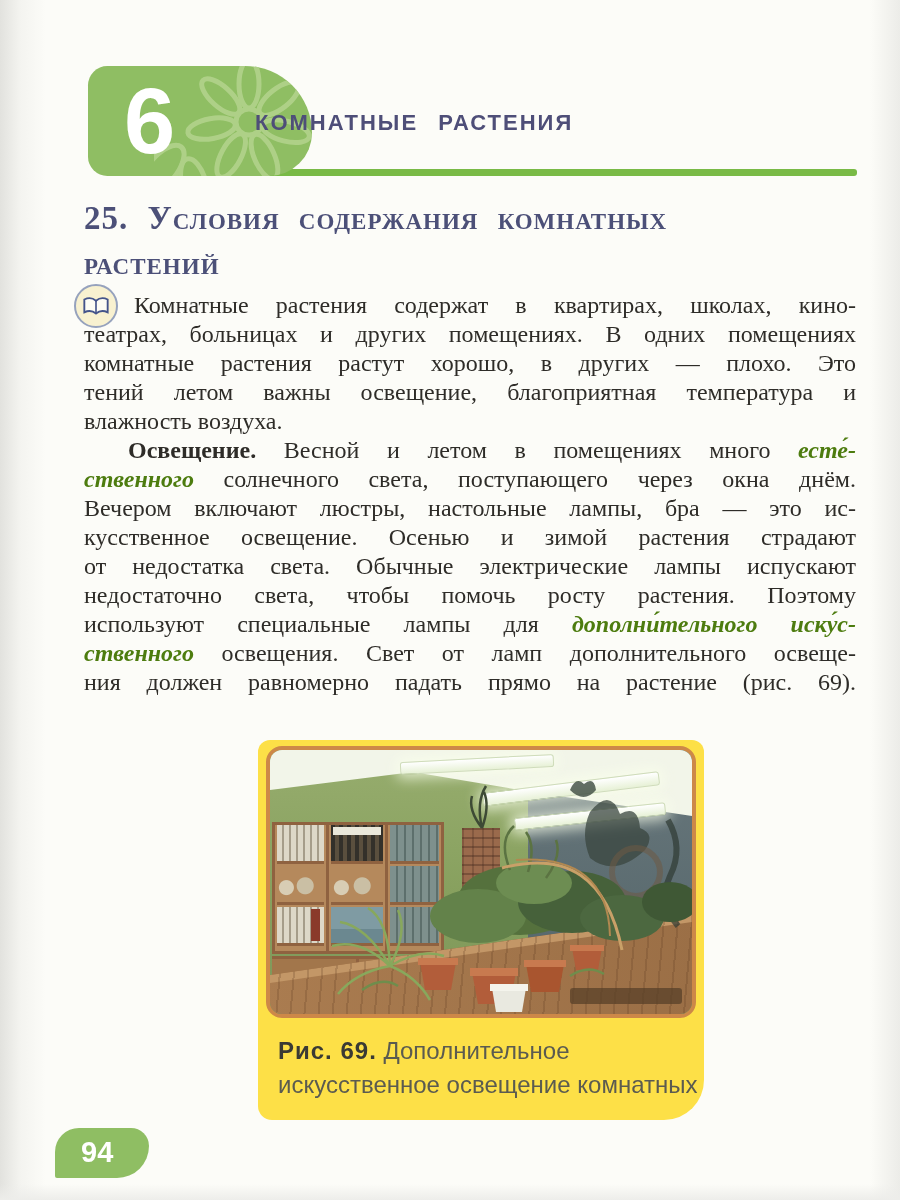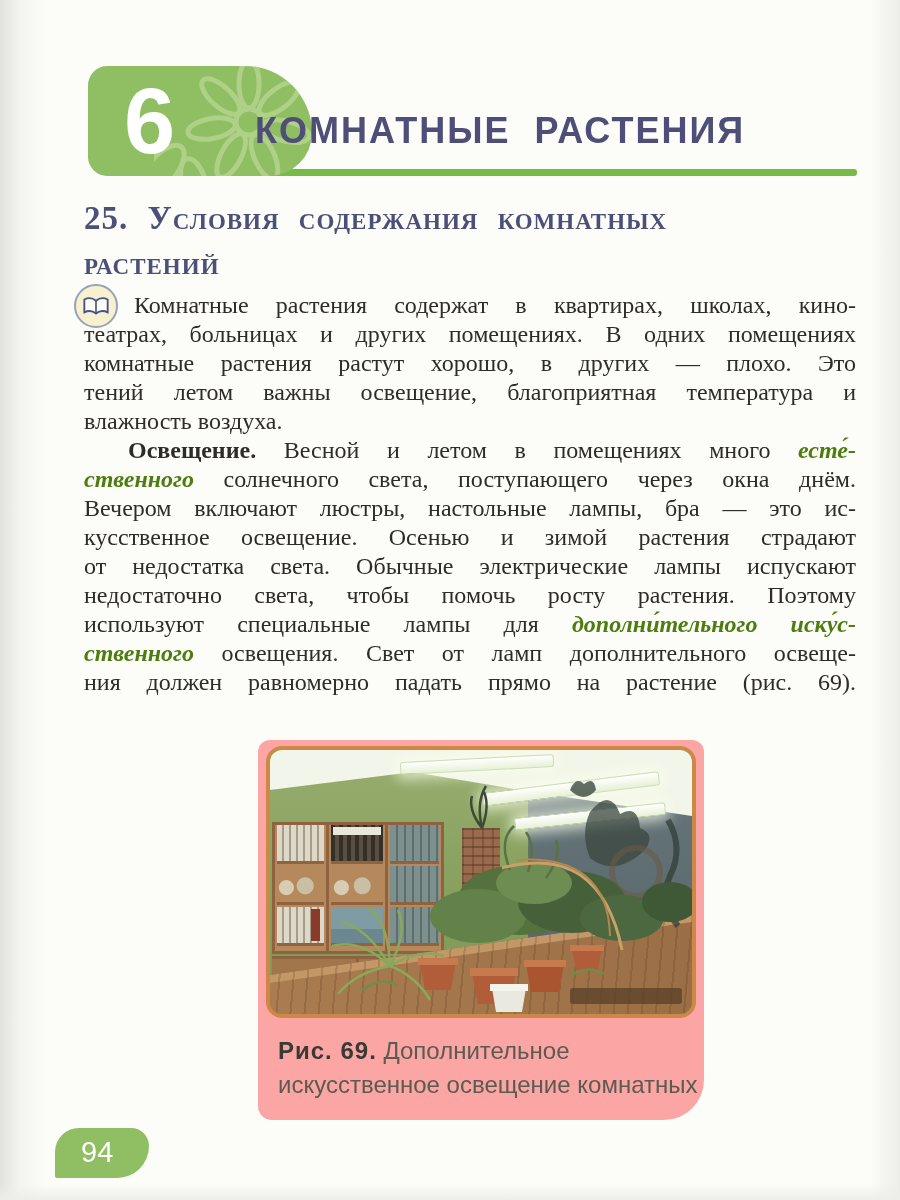--- a/index.html
+++ b/index.html
@@ -15,21 +15,21 @@
 
   
   .chapter-line{position:absolute;left:190px;top:169px;width:667px;height:7px;
                 background:#79ba46;border-radius:3px;}
   .chapter-box{position:absolute;left:88px;top:66px;width:224px;height:110px;
                background:#8fbe63;border-radius:26px 90px 58px 26px;overflow:hidden;}
   .chapter-num{position:absolute;left:36px;top:0px;color:#ffffff;
                font-family:"Liberation Sans",sans-serif;font-weight:bold;font-size:92px;line-height:110px;}
   .flower-svg{position:absolute;left:66px;top:-8px;}
   .chapter-title{position:absolute;left:255px;top:110px;color:#4e4e78;
-               font-family:"Liberation Sans",sans-serif;font-weight:bold;font-size:36px;
+               font-family:"Liberation Sans",sans-serif;font-weight:bold;font-size:22px;
                letter-spacing:2px;word-spacing:12px;}
 
   
   .section-heading{position:absolute;left:84px;top:196px;width:640px;color:#4c5078;
                font-weight:bold;font-size:33px;line-height:45px;letter-spacing:1px;word-spacing:10px;}
   .sc{font-variant:small-caps;text-align:center;}
 
   
   .book-icon{position:absolute;left:74px;top:284px;width:44px;height:44px;border-radius:50%;
              background:#f8f1d0;border:2px solid #96a2bd;box-sizing:border-box;
@@ -40,21 +40,21 @@
              font-size:24px;line-height:29px;}
   .bl{width:100%;}
   .bl.j{text-align:justify;text-align-last:justify;}
   .bl.icon-ind{padding-left:50px;box-sizing:border-box;}
   .bl.ind{padding-left:44px;box-sizing:border-box;}
   .b{font-weight:bold;}
   .g{color:#4d7c0f;font-weight:bold;font-style:italic;}
 
   
   .figure-card{position:absolute;left:258px;top:740px;width:446px;height:380px;
-               background:#fca5a5;border-radius:12px 12px 40px 14px;}
+               background:#fde047;border-radius:12px 12px 40px 14px;}
   .photo{position:absolute;left:8px;top:6px;width:430px;height:272px;box-sizing:border-box;
          border:4px solid #cd8848;border-radius:16px;overflow:hidden;background:#8aa061;}
   .ph{position:absolute;}
   .wall-green{left:0;top:0;width:422px;height:264px;
               background:linear-gradient(180deg,#97ad6e,#87a05e 55%,#7d965a);}
   .wall-gray{left:258px;top:0;width:164px;height:212px;
               background:linear-gradient(180deg,#68777c,#57686c);}
   .ceiling{left:0;top:0;width:422px;height:80px;background:#f2f5e9;
            clip-path:polygon(0 0,422px 0,422px 66px,262px 42px,143px 22px,0 40px);}
   .lamp{background:linear-gradient(#ffffff,#e7f1d6);border:1px solid #cfdcba;border-radius:3px;
@@ -101,21 +101,21 @@
   
   .caption{position:absolute;left:20px;top:294px;width:415px;
            font-family:"Liberation Sans",sans-serif;font-size:24px;line-height:34px;color:#5b5b50;}
   .caption-line{white-space:nowrap;}
   .caption-label{font-weight:bold;color:#3a3a34;letter-spacing:1px;}
 
   
   .pagenum-box{position:absolute;left:55px;top:1128px;width:94px;height:50px;
                background:#8fbe63;border-radius:24px 18px 32px 2px;}
   .pagenum{position:absolute;left:26px;top:8px;color:#ffffff;
-           font-family:"Liberation Sans",sans-serif;font-weight:normal;font-size:29px;}
+           font-family:"Liberation Sans",sans-serif;font-weight:bold;font-size:29px;}
 </style>
 </head>
 <body>
 
 <div class="scan">
 
   <div class="edge-left"></div>
   <div class="edge-right"></div>
   <div class="edge-bottom"></div>
 

